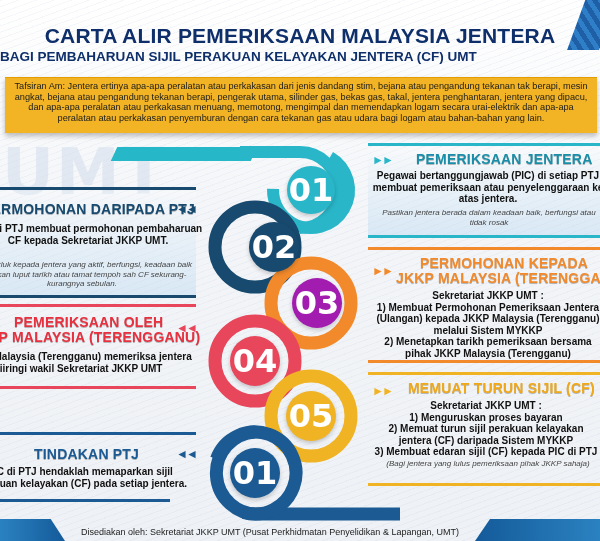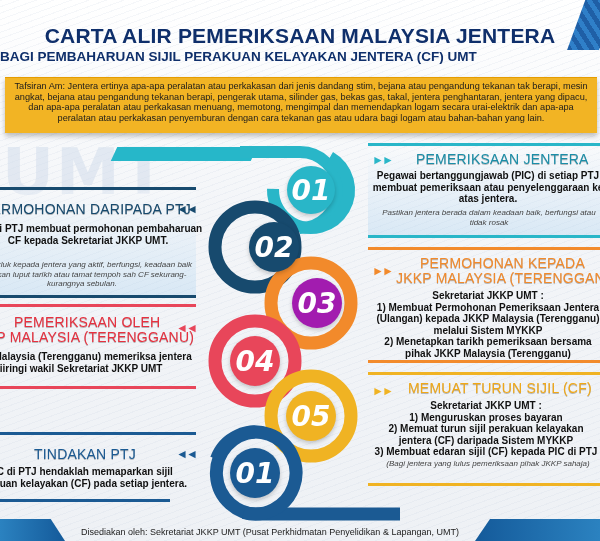--- a/index.html
+++ b/index.html
@@ -40,44 +40,43 @@
     padding: 3px 8px;
   }
   .teal-bar {
     position: absolute; left: 114px; top: 147px; width: 140px; height: 14px;
     background: #26b7c9; transform: skewX(-25deg); transform-origin: left;
   }
   
   .box { position: absolute; }
   .box .line-top, .box .line-bot { position: absolute; height: 3px; }
   .box .head {
-    position: absolute; font-weight: normal; font-size: 14px;
+    position: absolute; font-weight: bold; font-size: 14px;
     text-shadow: 0 1px 0 rgba(0,0,0,0.25); letter-spacing: 0.2px;
     font-family: "Liberation Sans", sans-serif;
   }
   .box .body {
     position: absolute; font-size: 10px; color: #111; text-align: center;
     line-height: 11.6px; font-weight: bold;
   }
   .box .note {
     position: absolute; font-size: 8px; color: #444; font-style: italic;
     text-align: center; line-height: 9.5px;
   }
   .arrows { position: absolute; font-size: 12px; letter-spacing: -2px; }
   .panel-bg {
     position: absolute;
     background: linear-gradient(180deg, rgba(255,255,255,0.2), rgba(170,210,240,0.35));
   }
   .num {
     position: absolute; border-radius: 50%; color: #fff;
-    font-weight: bold; font-size: 28px; text-align: left;
+    font-weight: bold; font-size: 32px; text-align: left;
     font-family: "DejaVu Sans", sans-serif;
     display: flex; align-items: center; justify-content: center;
     box-shadow: 0 2px 4px rgba(0,0,0,0.2);
-    font-style: italic;
   }
   .footer-band-l {
     position: absolute; left: 0; top: 519px; width: 65px; height: 22px;
     background: linear-gradient(90deg, #2b82c0, #145a9a);
     clip-path: polygon(0 0, 78% 0, 100% 100%, 0 100%);
   }
   .footer-band-r {
     position: absolute; right: 0; top: 519px; width: 125px; height: 22px;
     background: linear-gradient(90deg, #145a9a, #2b82c0);
     clip-path: polygon(12% 0, 100% 0, 100% 100%, 0 100%);

